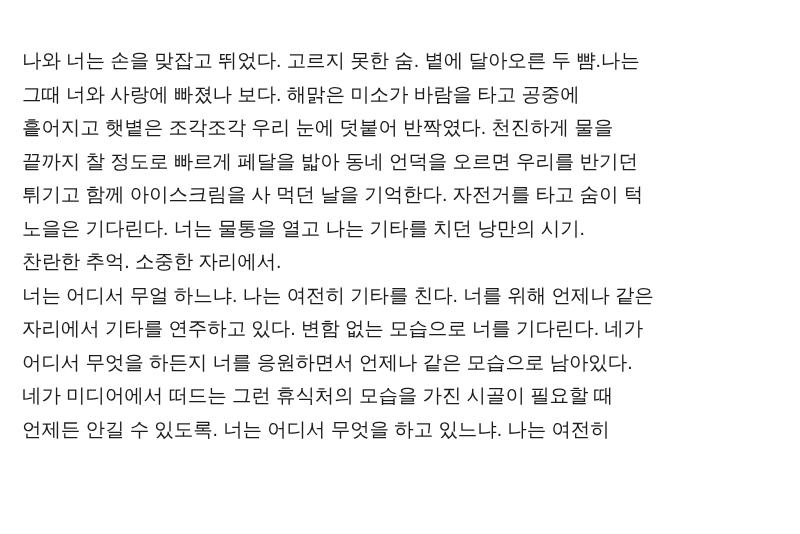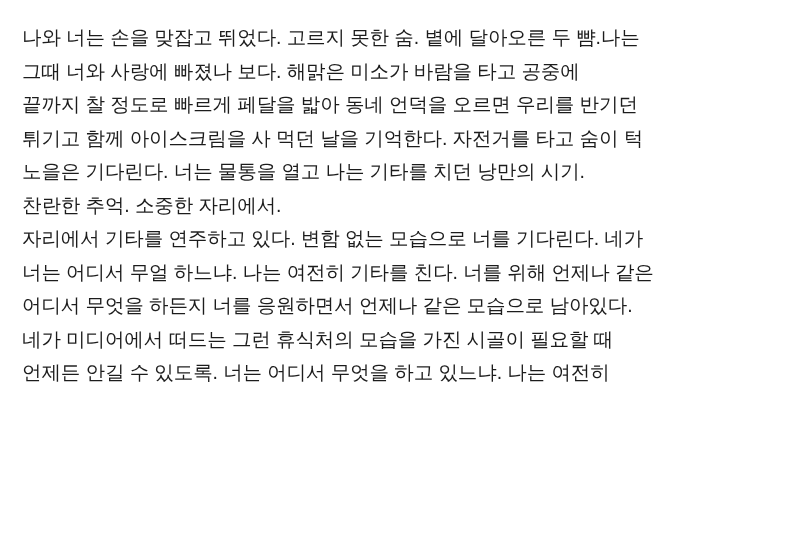--- a/index.html
+++ b/index.html
@@ -11,21 +11,21 @@
     height: 534px;
     background: #ffffff;
     font-family: "Liberation Sans", sans-serif;
     overflow: hidden;
   }
   .page {
     box-sizing: border-box;
     width: 716px;
     height: 534px;
     background: #ffffff;
-    padding: 21px 22px 0 22px;
+    padding: 44px 22px 0 22px;
   }
   .text-block {
     color: #1c1c1c;
     font-size: 19.5px;
     line-height: 33.5px;
     letter-spacing: -0.1px;
     word-break: keep-all;
   }
   .para {
     margin: 0;
@@ -40,28 +40,29 @@
 </style>
 </head>
 <body>
 
 <div class="page">
   <div class="text-block">
 
     <p class="para">
       <span class="line">나와 너는 손을 맞잡고 뛰었다. 고르지 못한 숨. 볕에 달아오른 두 뺨.나는</span>
       <span class="line">그때 너와 사랑에 빠졌나 보다. 해맑은 미소가 바람을 타고 공중에</span>
+      <span class="line">흩어지고 햇볕은 조각조각 우리 눈에 덧붙어 반짝였다. 천진하게 물을</span>
       <span class="line">끝까지 찰 정도로 빠르게 페달을 밟아 동네 언덕을 오르면 우리를 반기던</span>
       <span class="line">튀기고 함께 아이스크림을 사 먹던 날을 기억한다. 자전거를 타고 숨이 턱</span>
       <span class="line">노을은 기다린다. 너는 물통을 열고 나는 기타를 치던 낭만의 시기.</span>
       <span class="line">찬란한 추억. 소중한 자리에서.</span>
     </p>
 
     <p class="para">
+      <span class="line">너는 어디서 무얼 하느냐. 나는 여전히 기타를 친다. 너를 위해 언제나 같은</span>
       <span class="line">자리에서 기타를 연주하고 있다. 변함 없는 모습으로 너를 기다린다. 네가</span>
-      <span class="line">너는 어디서 무얼 하느냐. 나는 여전히 기타를 친다. 너를 위해 언제나 같은</span>
       <span class="line">어디서 무엇을 하든지 너를 응원하면서 언제나 같은 모습으로 남아있다.</span>
       <span class="line">네가 미디어에서 떠드는 그런 휴식처의 모습을 가진 시골이 필요할 때</span>
       <span class="line">언제든 안길 수 있도록. 너는 어디서 무엇을 하고 있느냐. 나는 여전히</span>
     </p>
 
   </div>
 </div>
 
 </body></html>

